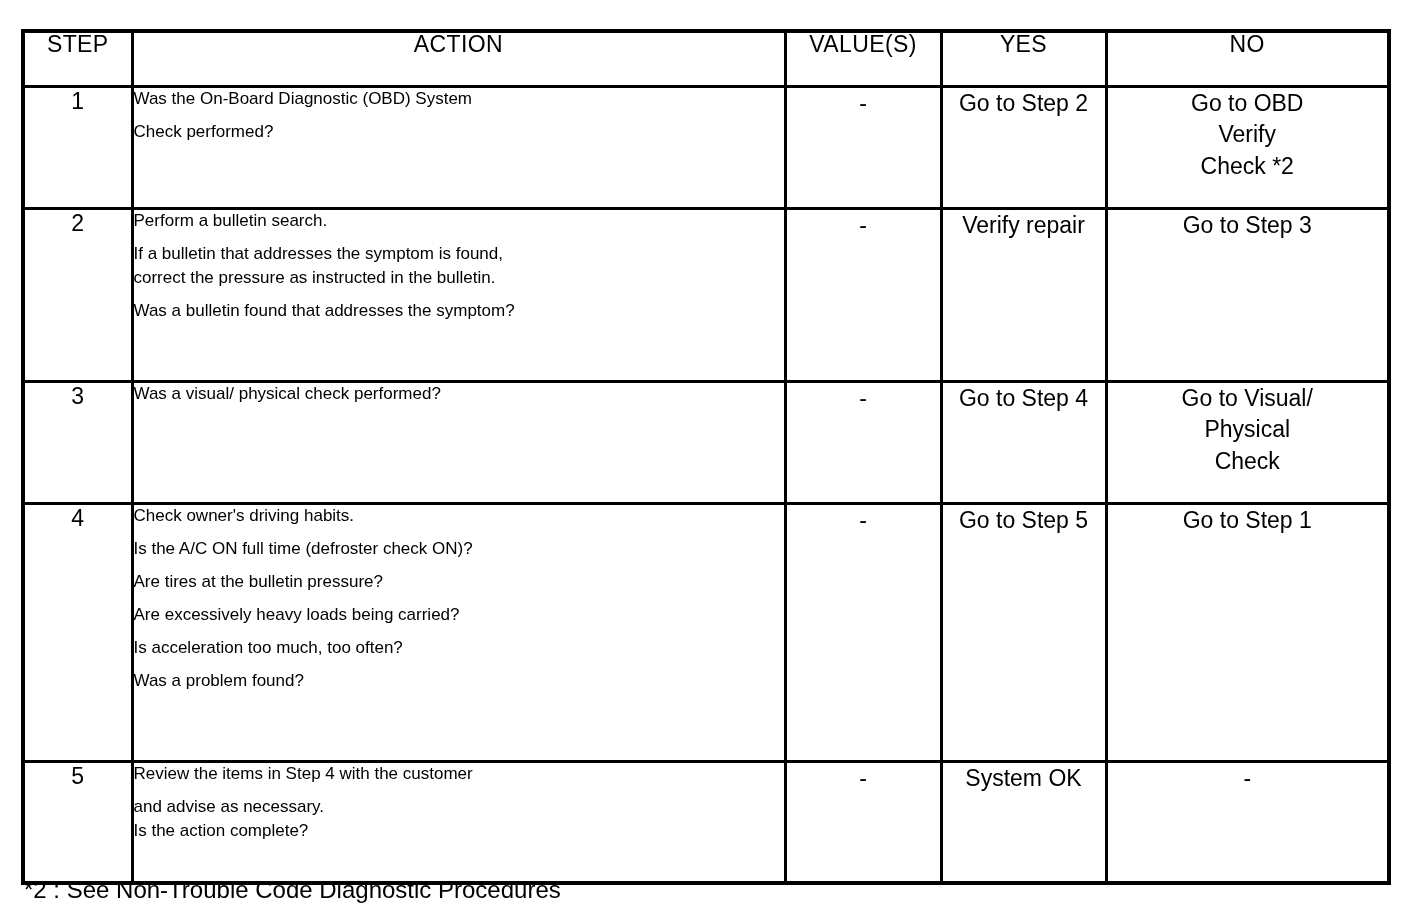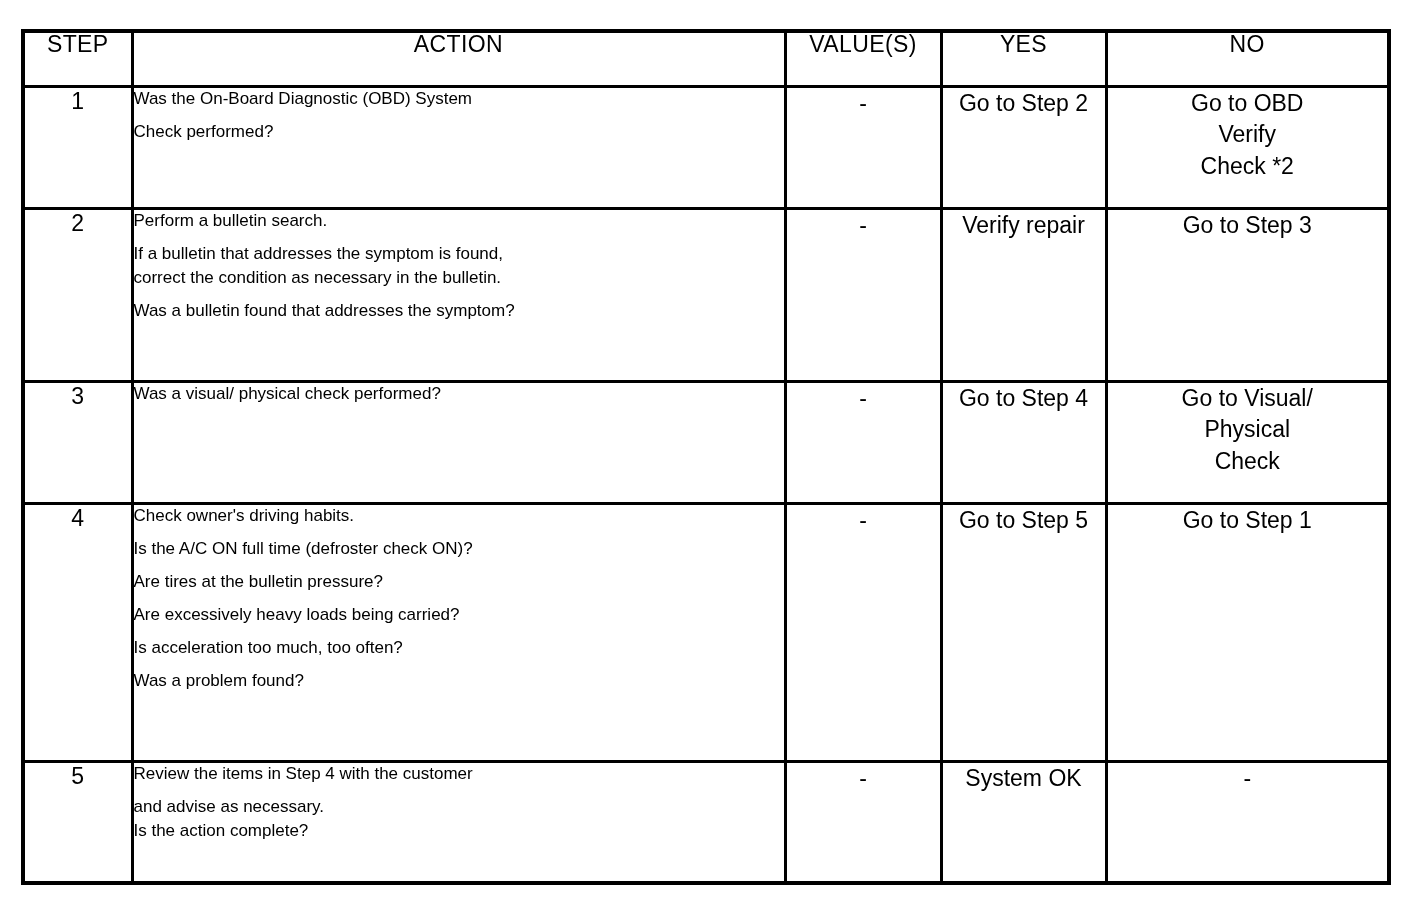--- a/index.html
+++ b/index.html
@@ -169,21 +169,21 @@
             <span class="line">Verify</span>
             <span class="line">Check *2</span>
           </td>
         </tr>
 
         <tr style="height:173px;">
           <td class="step-cell">2</td>
           <td class="action-cell">
             <span class="line">Perform a bulletin search.</span>
             <span class="line tight">If a bulletin that addresses the symptom is found,</span>
-            <span class="line">correct the condition as necessary in the bulletin.</span>
+            <span class="line">correct the pressure as instructed in the bulletin.</span>
             <span class="line">Was a bulletin found that addresses the symptom?</span>
           </td>
           <td class="value-cell">
             <span class="line dash">-</span>
           </td>
           <td class="yes-cell">
             <span class="line">Verify repair</span>
           </td>
           <td class="no-cell">
             <span class="line">Go to Step 3</span>
@@ -244,14 +244,15 @@
           </td>
           <td class="no-cell">
             <span class="line dash">-</span>
           </td>
         </tr>
 
       </tbody>
     </table>
   </div>
 
+  <div class="footnote">*2 : See Non-Trouble Code Diagnostic Procedures</div>
 
 </div>
 
 </body></html>

